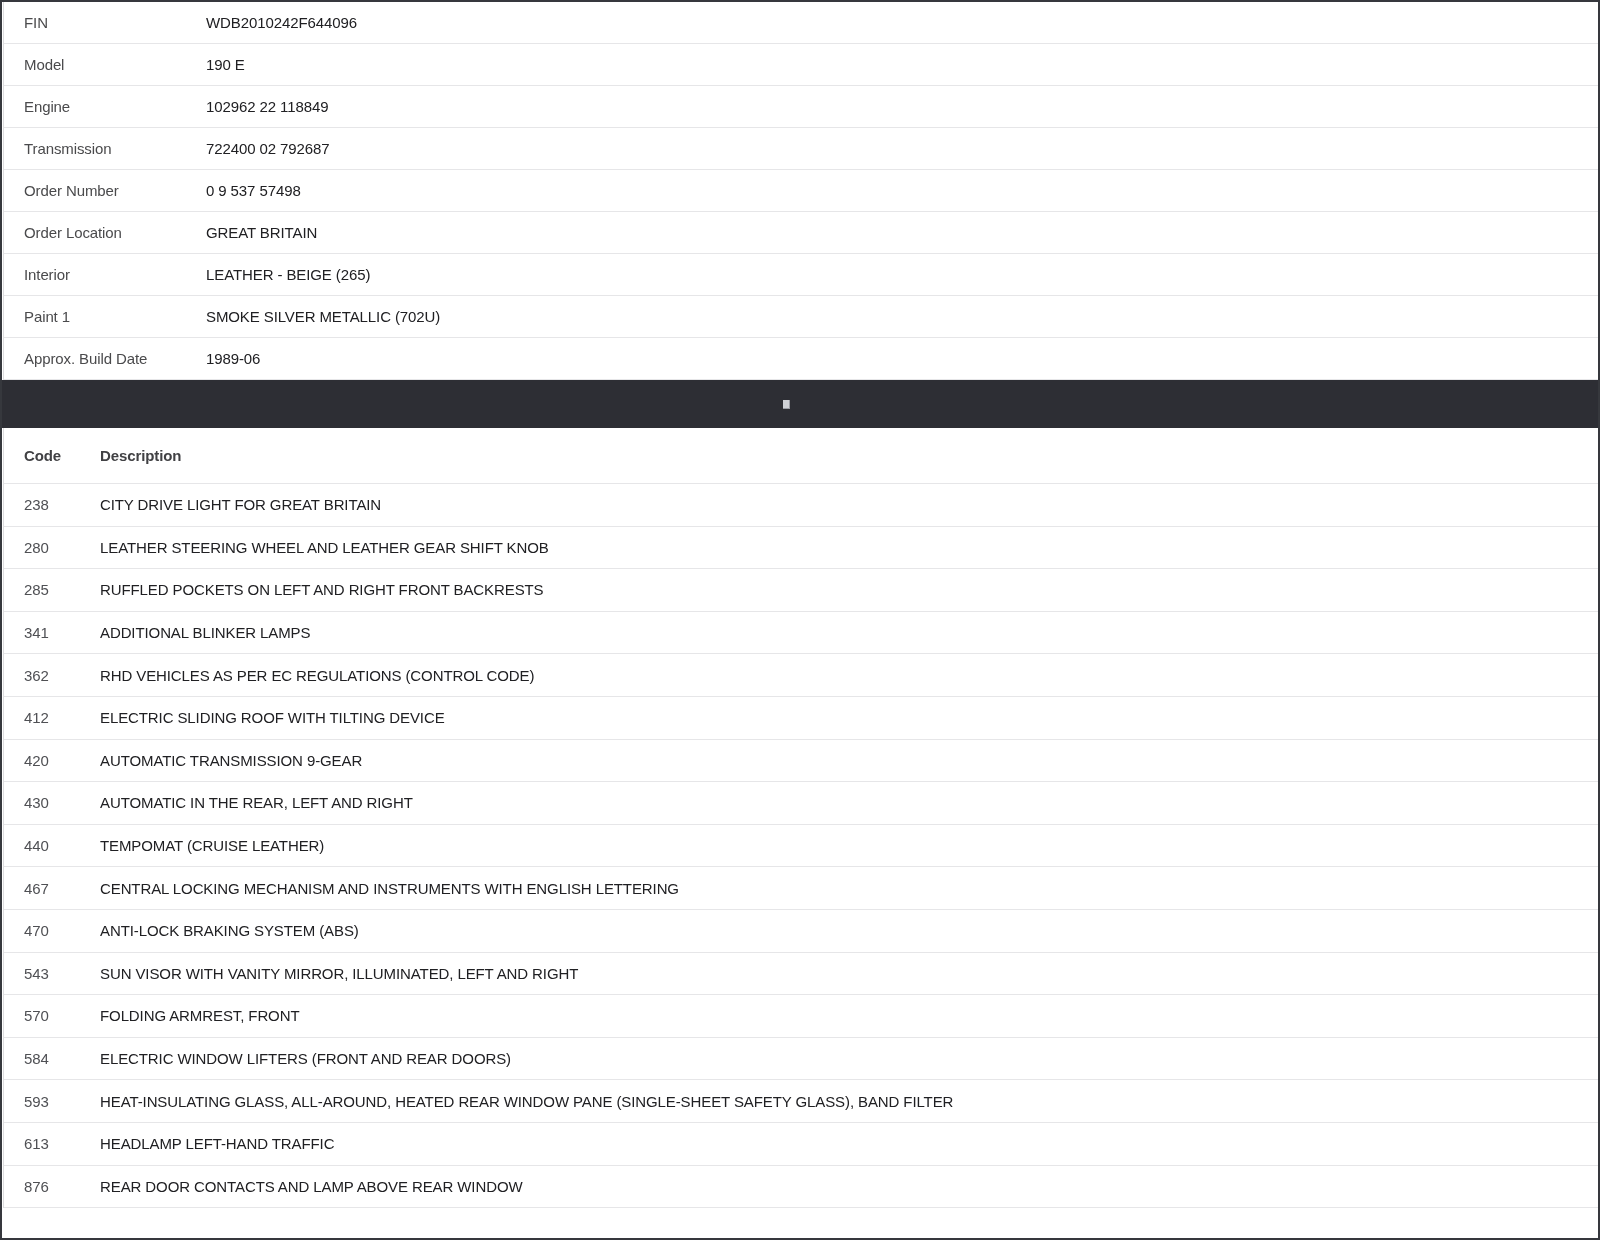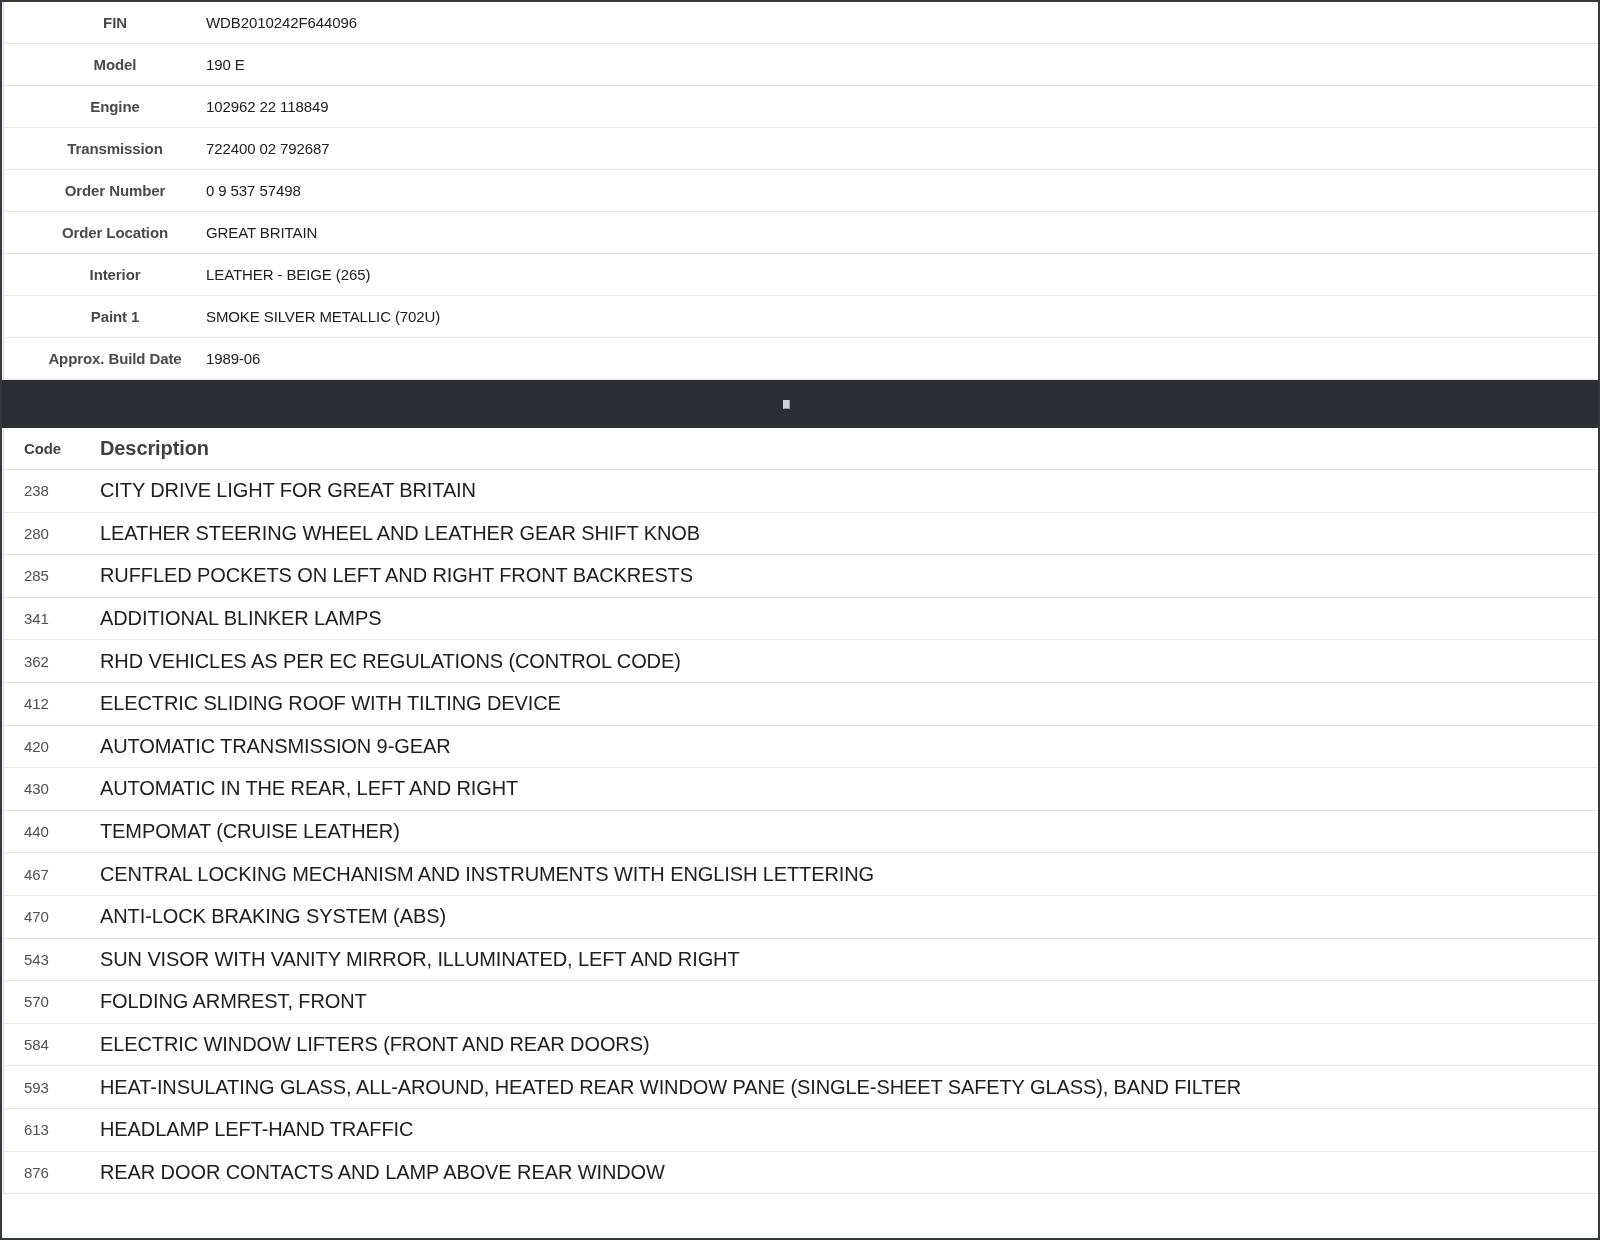--- a/index.html
+++ b/index.html
@@ -35,24 +35,23 @@
     display:flex;
     align-items:center;
     height:42px;
     border-bottom:1px solid var(--divider);
     padding-left:20px;
   }
   .info-label{
     width:182px;
     flex:0 0 182px;
     font-size:15px;
-    font-weight:700;
+    font-weight:400;
     color:var(--label-text);
     letter-spacing:-0.1px;
-    text-align:center;
   }
   .info-value{
     font-size:15px;
     font-weight:400;
     color:var(--value-text);
     letter-spacing:-0.1px;
   }
   
   .dark-bar{
     height:48px;
@@ -69,21 +68,21 @@
     box-shadow:inset -1px -1px 0 #9a9ca3;
   }
   
   .options-table{
     border-left:1px solid #dcdcde;
     margin-left:1px;
   }
   .options-header{
     display:flex;
     align-items:center;
-    height:42px;
+    height:56px;
     border-bottom:1px solid var(--divider);
     padding-left:20px;
   }
   .options-header .col-code{
     font-weight:700;
     color:var(--header-text);
   }
   .options-header .col-desc{
     font-weight:700;
     color:var(--header-text);
@@ -97,21 +96,21 @@
   }
   .col-code{
     width:76px;
     flex:0 0 76px;
     font-size:15px;
     font-weight:500;
     color:var(--code-text);
     letter-spacing:-0.1px;
   }
   .col-desc{
-    font-size:20px;
+    font-size:15px;
     font-weight:400;
     color:var(--value-text);
     letter-spacing:-0.1px;
   }
 </style>
 </head>
 <body>
 
 <div class="page">
 

